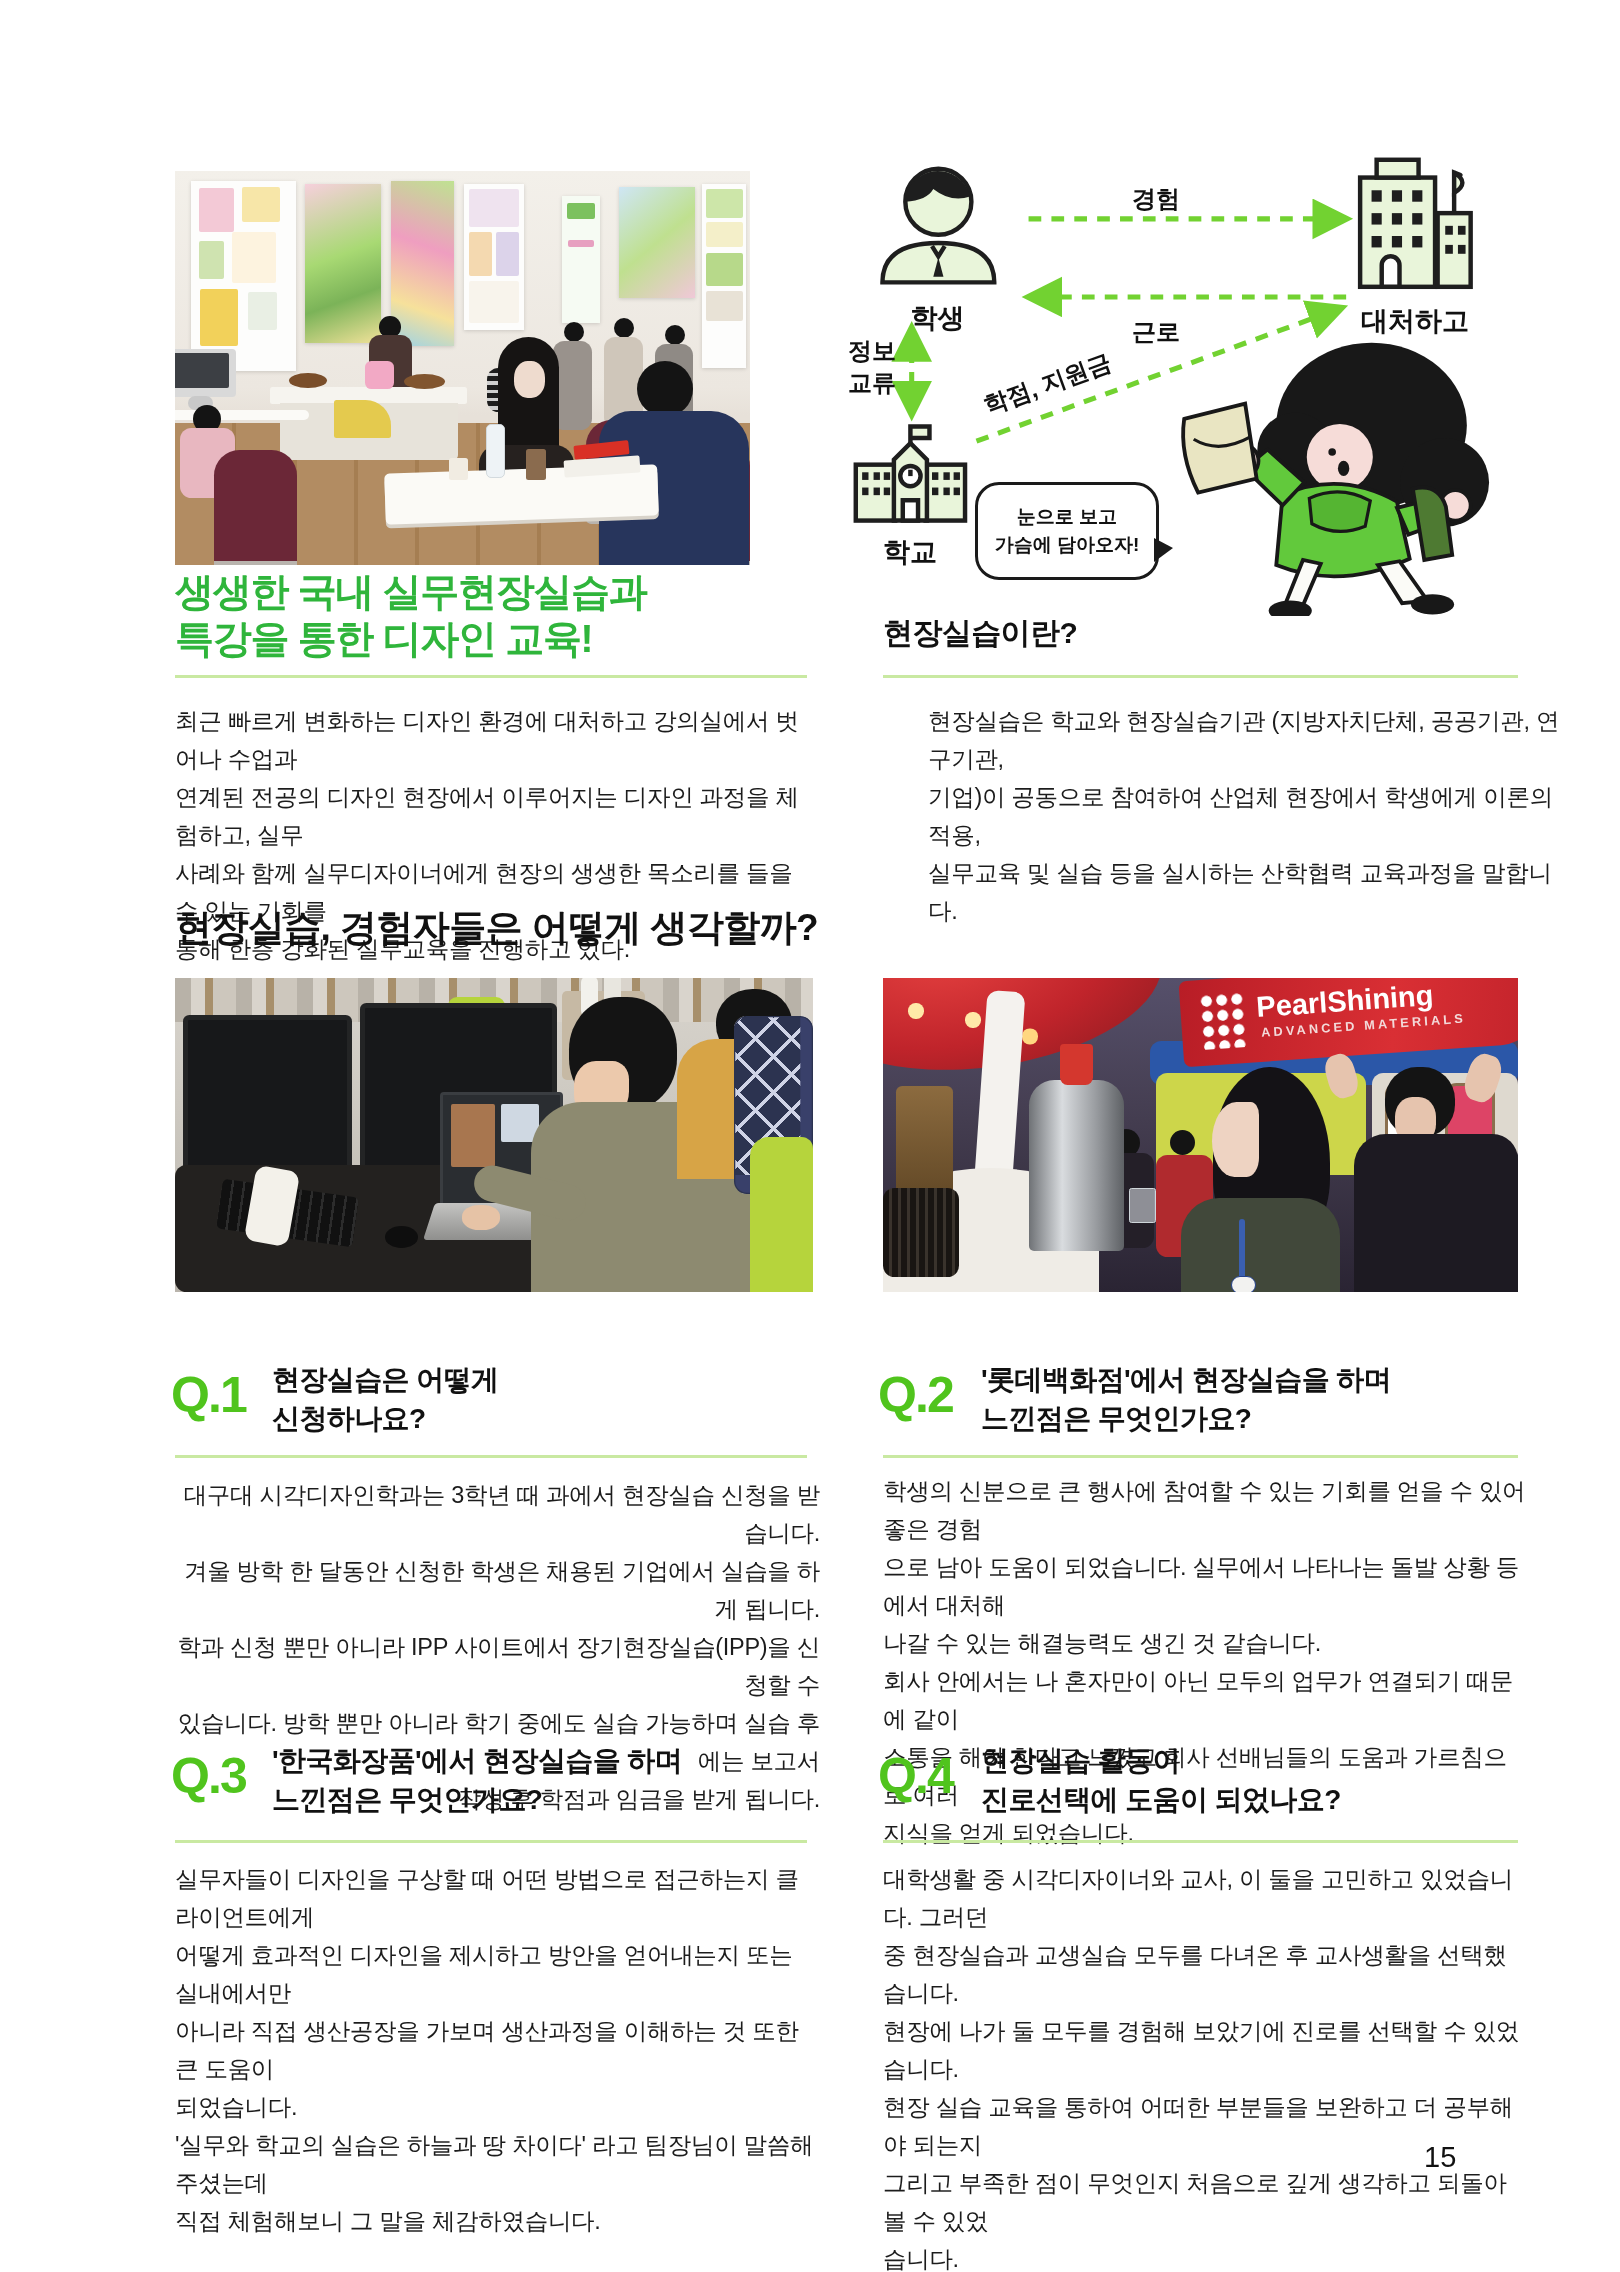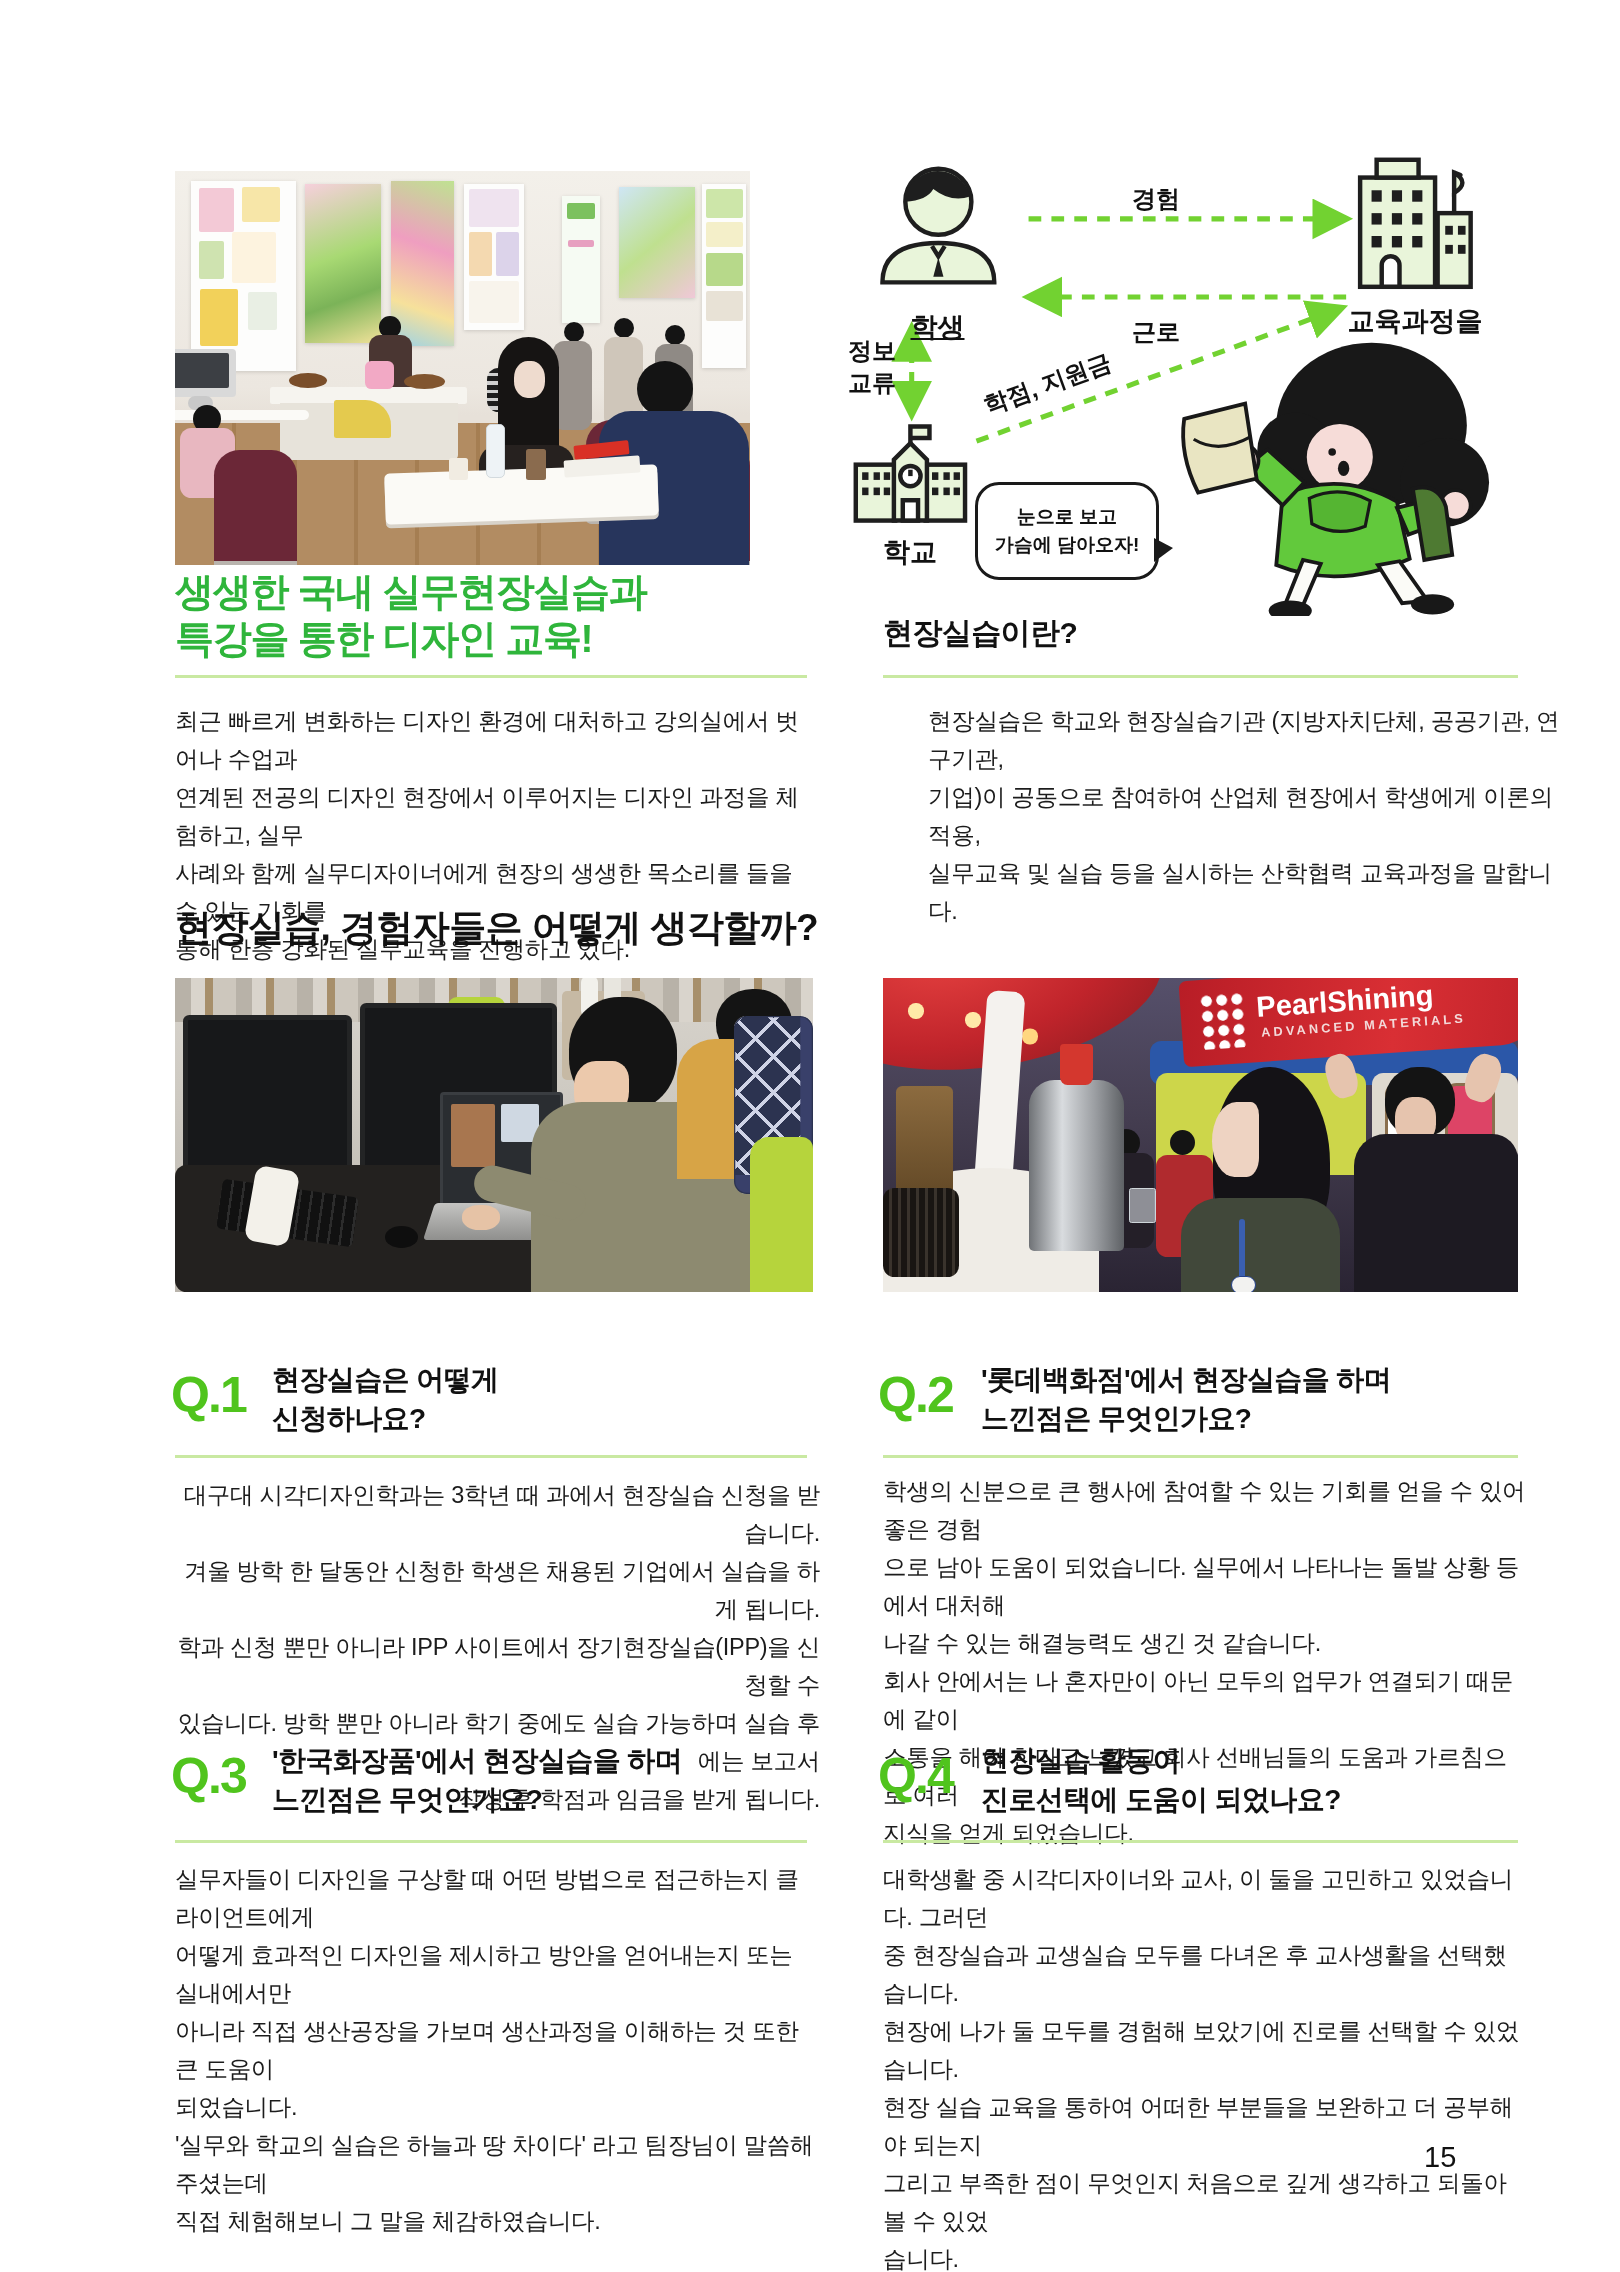--- a/index.html
+++ b/index.html
@@ -215,22 +215,22 @@
         <path d="M545,420 l96,-24 l18,118 l-92,22 q-30,-60 -22,-116 z" fill="#e9e5c2" stroke="#181818" stroke-width="6"></path>
         <path d="M560,452 q40,24 90,-4" fill="none" stroke="#181818" stroke-width="5"></path>
         <path d="M905,530 q40,-10 52,28 l10,76 l-44,8 z" fill="#4e7a32" stroke="#181818" stroke-width="6"></path>
         <path d="M760,648 l-30,70 l-26,-6 l28,-70 z" fill="#fbfbf7" stroke="#181818" stroke-width="6"></path>
         <path d="M850,650 l38,60 l40,-4 l-44,-62 z" fill="#fbfbf7" stroke="#181818" stroke-width="6"></path>
         <ellipse cx="712" cy="722" rx="34" ry="16" fill="#181818"></ellipse>
         <ellipse cx="936" cy="712" rx="34" ry="16" fill="#181818"></ellipse>
       </g>
     </svg>
 
-    <div class="dg-label pre" style="left:58px;top:157px;width:83px;text-decoration:underline;">학생</div>
-    <div class="dg-label" style="left:507px;top:151px;width:140px;">교육과정을</div>
+    <div class="dg-label pre" style="left:58px;top:148px;width:83px;">학생</div>
+    <div class="dg-label" style="left:507px;top:151px;width:140px;">대처하고</div>
     <div class="dg-label" style="left:30.5px;top:382px;width:83px;">학교</div>
     <div class="dg-edge" style="left:267px;top:30.5px;width:102px;">경험</div>
     <div class="dg-edge" style="left:267px;top:164px;width:102px;">근로</div>
     <div class="dg-edge pre" style="left:0px;top:183px;width:58px;text-align:right;line-height:32px;">정보
 교류</div>
     <div class="dg-edge" style="left:127px;top:216px;width:165px;transform:rotate(-20deg);">학점, 지원금</div>
     <div class="bubble pre" style="left:137px;top:330px;width:178px;height:92px;">눈으로 보고
 가슴에 담아오자!</div>
   </div>
 

